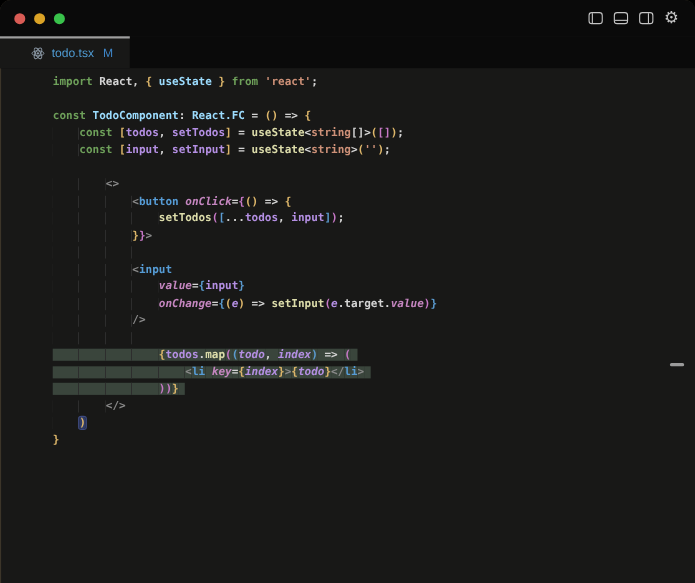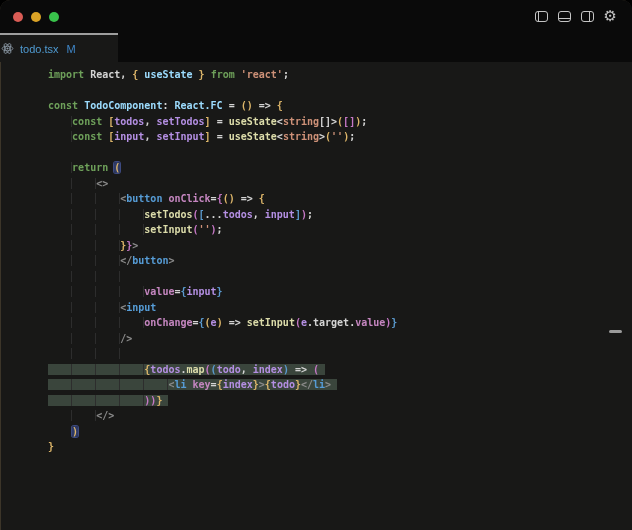--- a/index.html
+++ b/index.html
@@ -15,30 +15,30 @@
   .tb-icons{margin-left:auto;margin-right:15px;display:flex;gap:10px;align-items:center;}
   .licon{width:13px;height:11px;border:1.5px solid var(--icon,#c4c4c4);border-radius:3px;position:relative;box-sizing:border-box;}
   .licon i{position:absolute;background:var(--icon,#c4c4c4);}
   .licon.l i{left:2.5px;top:0;bottom:0;width:1.2px;}
   .licon.b i{left:0;right:0;bottom:2px;height:1.2px;}
   .licon.r i{right:2.5px;top:0;bottom:0;width:1.2px;}
   .gear{font-family:"DejaVu Sans",sans-serif;font-size:15px;color:var(--icon,#c4c4c4);line-height:1;margin-top:-1px;}
   .tabrow{height:29px;background:var(--chrome_bg,#0a0a0a);display:flex;}
   .tab{width:118px;box-sizing:border-box;background:var(--editor_bg,#181817);
     border-top:2px solid var(--tab_border_top,#9e9e9e);
-    display:flex;align-items:center;padding-left:1px;gap:6px;}
+    display:flex;align-items:center;padding-left:28px;gap:6px;}
   .tab-label{font-size:11px;color:var(--filename,#4f9ad1);}
   .tab-badge{font-size:11px;color:var(--badge,#3f86c8);margin-left:2px;}
   .editor{position:relative;height:468px;box-sizing:border-box;padding:5px 0 0 48px;
     font-family:"DejaVu Sans Mono",monospace;font-size:10px;line-height:15.5px;font-weight:bold;
     color:#d4d4d4;overflow:hidden;}
   .line{height:15.5px;white-space:pre;}
   .ws{background-image:repeating-linear-gradient(to right,transparent 0,transparent 23.1px,var(--guide,#2d2d2d) 23.1px,var(--guide,#2d2d2d) 24.08px);}
   .sel{background-color:var(--selection,#3a453c);}
-  .it{}
+  .it{font-style:italic;}
   .box{background-color:var(--bracket_match_bg,#2e3a66);border-radius:2px;box-shadow:0 0 0 1px #3d4a80;}
   .cursor{display:inline-block;width:0;position:relative;}
   .cursor::after{content:'';position:absolute;left:-1px;top:1px;width:1.5px;height:13px;background:var(--cursor,#dcdcdc);}
   .marker{position:absolute;right:10px;top:268px;width:13px;height:3px;border-radius:2px;background:var(--marker,#9b9b9b);}
   .atom{display:block;}
 </style>
 </head>
 <body>
 
 <div class="window">
@@ -78,30 +78,27 @@
   </div>
 
   <div class="editor" id="code">
     <div class="marker"></div>
   <div class="line"><span style="color: rgb(110, 160, 90);">import</span><span style="color: rgb(212, 212, 212);"> React, </span><span style="color: rgb(221, 182, 106);">{</span><span style="color: rgb(212, 212, 212);"> </span><span style="color: rgb(156, 220, 254);">useState</span><span style="color: rgb(212, 212, 212);"> </span><span style="color: rgb(221, 182, 106);">}</span><span style="color: rgb(212, 212, 212);"> </span><span style="color: rgb(110, 160, 90);">from</span><span style="color: rgb(212, 212, 212);"> </span><span style="color: rgb(206, 145, 120);">'react'</span><span style="color: rgb(212, 212, 212);">;</span></div>
       <div class="line"></div>
       <div class="line"><span style="color: rgb(110, 160, 90);">const</span><span style="color: rgb(212, 212, 212);"> </span><span style="color: rgb(156, 220, 254);">TodoComponent</span><span style="color: rgb(212, 212, 212);">: </span><span style="color: rgb(156, 220, 254);">React.FC</span><span style="color: rgb(212, 212, 212);"> = </span><span style="color: rgb(221, 182, 106);">()</span><span style="color: rgb(212, 212, 212);"> =&gt; </span><span style="color: rgb(221, 182, 106);">{</span></div>
       <div class="line"><span class="ws" style="color: rgb(212, 212, 212);">    </span><span style="color: rgb(110, 160, 90);">const</span><span style="color: rgb(212, 212, 212);"> </span><span style="color: rgb(221, 182, 106);">[</span><span style="color: rgb(180, 143, 227);">todos</span><span style="color: rgb(212, 212, 212);">, </span><span style="color: rgb(180, 143, 227);">setTodos</span><span style="color: rgb(221, 182, 106);">]</span><span style="color: rgb(212, 212, 212);"> = </span><span style="color: rgb(220, 220, 170);">useState</span><span style="color: rgb(212, 212, 212);">&lt;</span><span style="color: rgb(206, 145, 120);">string</span><span style="color: rgb(212, 212, 212);">[]&gt;</span><span style="color: rgb(221, 182, 106);">(</span><span style="color: rgb(198, 120, 198);">[]</span><span style="color: rgb(221, 182, 106);">)</span><span style="color: rgb(212, 212, 212);">;</span></div>
       <div class="line"><span class="ws" style="color: rgb(212, 212, 212);">    </span><span style="color: rgb(110, 160, 90);">const</span><span style="color: rgb(212, 212, 212);"> </span><span style="color: rgb(221, 182, 106);">[</span><span style="color: rgb(180, 143, 227);">input</span><span style="color: rgb(212, 212, 212);">, </span><span style="color: rgb(180, 143, 227);">setInput</span><span style="color: rgb(221, 182, 106);">]</span><span style="color: rgb(212, 212, 212);"> = </span><span style="color: rgb(220, 220, 170);">useState</span><span style="color: rgb(212, 212, 212);">&lt;</span><span style="color: rgb(206, 145, 120);">string</span><span style="color: rgb(212, 212, 212);">&gt;</span><span style="color: rgb(221, 182, 106);">(</span><span style="color: rgb(206, 145, 120);">''</span><span style="color: rgb(221, 182, 106);">)</span><span style="color: rgb(212, 212, 212);">;</span></div>
       <div class="line"></div>
-      <div class="line"><span class="ws" style="color: rgb(212, 212, 212);">    </span><span style="color: rgb(110, 160, 90);">return</span><span style="color: rgb(212, 212, 212);"> </span><span class="box" style="color: rgb(221, 182, 106);">(</span></div>
       <div class="line"><span class="ws" style="color: rgb(212, 212, 212);">        </span><span style="color: rgb(138, 138, 138);">&lt;&gt;</span></div>
       <div class="line"><span class="ws" style="color: rgb(212, 212, 212);">            </span><span style="color: rgb(138, 138, 138);">&lt;</span><span style="color: rgb(86, 156, 214);">button</span><span style="color: rgb(212, 212, 212);"> </span><span class="it" style="color: rgb(197, 134, 192);">onClick</span><span style="color: rgb(212, 212, 212);">=</span><span style="color: rgb(198, 120, 198);">{</span><span style="color: rgb(221, 182, 106);">()</span><span style="color: rgb(212, 212, 212);"> =&gt; </span><span style="color: rgb(221, 182, 106);">{</span></div>
       <div class="line"><span class="ws" style="color: rgb(212, 212, 212);">                </span><span style="color: rgb(220, 220, 170);">setTodos</span><span style="color: rgb(198, 120, 198);">(</span><span style="color: rgb(91, 155, 208);">[</span><span style="color: rgb(212, 212, 212);">...</span><span style="color: rgb(180, 143, 227);">todos</span><span style="color: rgb(212, 212, 212);">, </span><span style="color: rgb(180, 143, 227);">input</span><span style="color: rgb(91, 155, 208);">]</span><span style="color: rgb(198, 120, 198);">)</span><span style="color: rgb(212, 212, 212);">;</span></div>
-      <div class="line"><span class="ws" style="color: rgb(212, 212, 212);">                </span><span style="color: rgb(220, 220, 170);">setInput</span><span style="color: rgb(198, 120, 198);">(</span><span style="color: rgb(206, 145, 120);">''</span><span style="color: rgb(198, 120, 198);">)</span><span style="color: rgb(212, 212, 212);">;</span></div>
       <div class="line"><span class="ws" style="color: rgb(212, 212, 212);">            </span><span style="color: rgb(221, 182, 106);">}</span><span style="color: rgb(198, 120, 198);">}</span><span style="color: rgb(138, 138, 138);">&gt;</span></div>
-      <div class="line"><span class="ws" style="color: rgb(212, 212, 212);">            </span><span style="color: rgb(138, 138, 138);">&lt;/</span><span style="color: rgb(86, 156, 214);">button</span><span style="color: rgb(138, 138, 138);">&gt;</span></div>
       <div class="line"><span class="ws" style="color: rgb(212, 212, 212);">            </span></div>
+      <div class="line"><span class="ws" style="color: rgb(212, 212, 212);">            </span><span style="color: rgb(138, 138, 138);">&lt;</span><span style="color: rgb(86, 156, 214);">input</span></div>
       <div class="line"><span class="ws" style="color: rgb(212, 212, 212);">                </span><span class="it" style="color: rgb(197, 134, 192);">value</span><span style="color: rgb(212, 212, 212);">=</span><span style="color: rgb(91, 155, 208);">{</span><span style="color: rgb(180, 143, 227);">input</span><span style="color: rgb(91, 155, 208);">}</span></div>
-      <div class="line"><span class="ws" style="color: rgb(212, 212, 212);">            </span><span style="color: rgb(138, 138, 138);">&lt;</span><span style="color: rgb(86, 156, 214);">input</span></div>
       <div class="line"><span class="ws" style="color: rgb(212, 212, 212);">                </span><span class="it" style="color: rgb(197, 134, 192);">onChange</span><span style="color: rgb(212, 212, 212);">=</span><span style="color: rgb(91, 155, 208);">{</span><span style="color: rgb(221, 182, 106);">(</span><span class="it" style="color: rgb(180, 143, 227);">e</span><span style="color: rgb(221, 182, 106);">)</span><span style="color: rgb(212, 212, 212);"> =&gt; </span><span style="color: rgb(220, 220, 170);">setInput</span><span style="color: rgb(198, 120, 198);">(</span><span class="it" style="color: rgb(180, 143, 227);">e</span><span style="color: rgb(212, 212, 212);">.</span><span style="color: rgb(212, 212, 212);">target</span><span style="color: rgb(212, 212, 212);">.</span><span class="it" style="color: rgb(197, 134, 192);">value</span><span style="color: rgb(198, 120, 198);">)</span><span style="color: rgb(91, 155, 208);">}</span></div>
       <div class="line"><span class="ws" style="color: rgb(212, 212, 212);">            </span><span style="color: rgb(138, 138, 138);">/&gt;</span></div>
       <div class="line"><span class="ws" style="color: rgb(212, 212, 212);">            </span></div>
       <div class="line"><span class="ws sel" style="color: rgb(212, 212, 212);">                </span><span class="sel" style="color: rgb(221, 182, 106);">{</span><span class="sel" style="color: rgb(180, 143, 227);">todos</span><span class="sel" style="color: rgb(212, 212, 212);">.</span><span class="sel" style="color: rgb(220, 220, 170);">map</span><span class="sel" style="color: rgb(198, 120, 198);">(</span><span class="sel" style="color: rgb(91, 155, 208);">(</span><span class="sel it" style="color: rgb(180, 143, 227);">todo</span><span class="sel" style="color: rgb(212, 212, 212);">, </span><span class="sel it" style="color: rgb(180, 143, 227);">index</span><span class="sel" style="color: rgb(91, 155, 208);">)</span><span class="sel" style="color: rgb(212, 212, 212);"> =&gt; </span><span class="sel" style="color: rgb(198, 120, 198);">(</span><span class="sel" style="color: rgb(212, 212, 212);"> </span></div>
       <div class="line"><span class="ws sel" style="color: rgb(212, 212, 212);">                    </span><span class="sel" style="color: rgb(138, 138, 138);">&lt;</span><span class="sel" style="color: rgb(86, 156, 214);">li</span><span class="sel" style="color: rgb(212, 212, 212);"> </span><span class="sel it" style="color: rgb(197, 134, 192);">key</span><span class="sel" style="color: rgb(212, 212, 212);">=</span><span class="sel" style="color: rgb(221, 182, 106);">{</span><span class="sel it" style="color: rgb(180, 143, 227);">index</span><span class="sel" style="color: rgb(221, 182, 106);">}</span><span class="sel" style="color: rgb(138, 138, 138);">&gt;</span><span class="sel" style="color: rgb(221, 182, 106);">{</span><span class="sel it" style="color: rgb(180, 143, 227);">todo</span><span class="sel" style="color: rgb(221, 182, 106);">}</span><span class="sel" style="color: rgb(138, 138, 138);">&lt;/</span><span class="sel" style="color: rgb(86, 156, 214);">li</span><span class="sel" style="color: rgb(138, 138, 138);">&gt;</span><span class="sel" style="color: rgb(212, 212, 212);"> </span></div>
       <div class="line"><span class="ws sel" style="color: rgb(212, 212, 212);">                </span><span class="sel" style="color: rgb(198, 120, 198);">)</span><span class="sel" style="color: rgb(198, 120, 198);">)</span><span class="sel" style="color: rgb(221, 182, 106);">}</span><span class="sel" style="color: rgb(212, 212, 212);"> </span></div>
       <div class="line"><span class="ws" style="color: rgb(212, 212, 212);">        </span><span style="color: rgb(138, 138, 138);">&lt;/&gt;</span></div>
       <div class="line"><span class="ws" style="color: rgb(212, 212, 212);">    </span><span class="box" style="color: rgb(221, 182, 106);">)</span></div>
       <div class="line"><span style="color: rgb(221, 182, 106);">}</span></div>
     </div>

